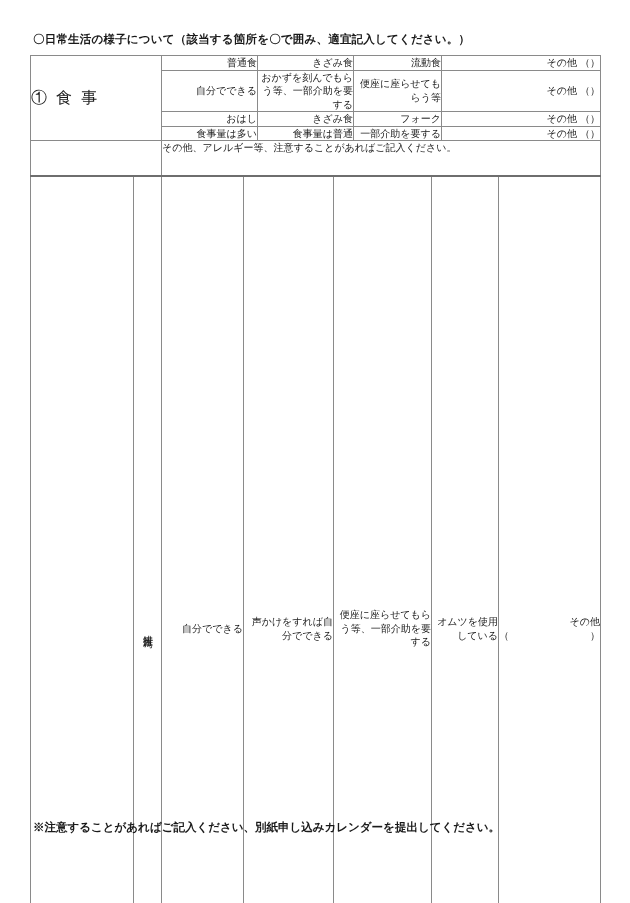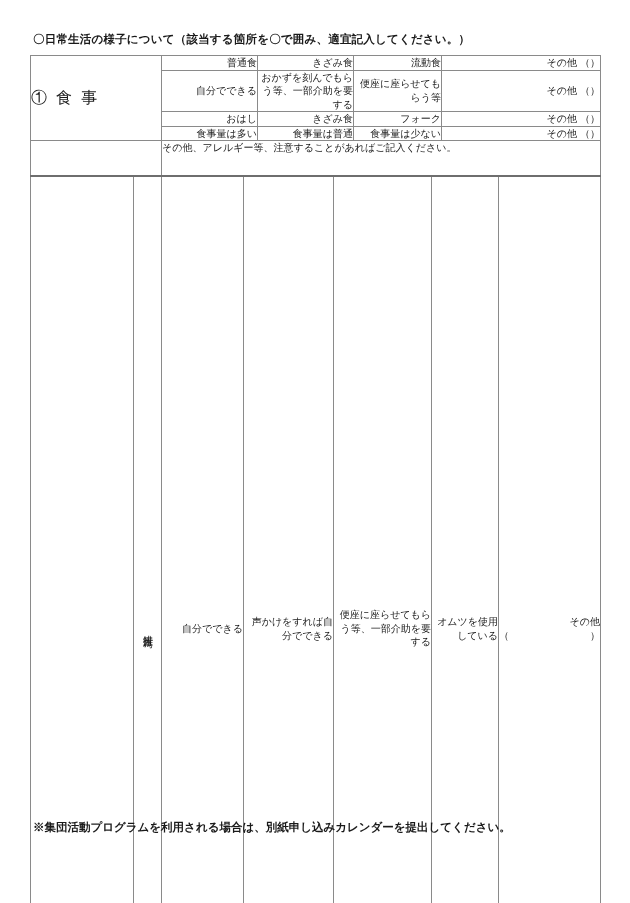--- a/index.html
+++ b/index.html
@@ -130,21 +130,21 @@
       <td class="c ctr opt dotl" colspan="2">フォーク</td>
       <td class="c lft opt dotl" colspan="2">
         <span>その他 （</span>
         <span style="float:right">）</span>
       </td>
     </tr>
 
     <tr>
       <td class="c ctr opt" colspan="3">食事量は多い</td>
       <td class="c ctr opt dotl" colspan="2">食事量は普通</td>
-      <td class="c ctr opt dotl" colspan="2">食事量は少ない</td>
+      <td class="c ctr opt dotl" colspan="2">一部介助を要する</td>
       <td class="c lft opt dotl" colspan="2">
         <span>その他 （</span>
         <span style="float:right">）</span>
       </td>
     </tr>
 
     <tr class="band-bot">
       <td colspan="3" style="border-top:none"></td>
       <td class="note" colspan="9" style="height:34px;vertical-align:top">その他、アレルギー等、注意することがあればご記入ください。</td>
     </tr>
@@ -164,15 +164,15 @@
       <td class="c lft opt dotl" colspan="2">オムツを使用している</td>
       <td class="c opt dotl" colspan="2">
         <div class="ctr">その他</div>
         <div><span>（</span><span style="float:right">）</span></div>
       </td>
     </tr>
 
   </tbody>
     </table>
 
-  <div class="footer-note">※集団活動プログラムを利用される場合は、別紙申し込みカレンダーを提出してください。</div>
+  <div class="footer-note">※注意することがあればご記入ください、別紙申し込みカレンダーを提出してください。</div>
 
 </div>
 
 </body></html>

